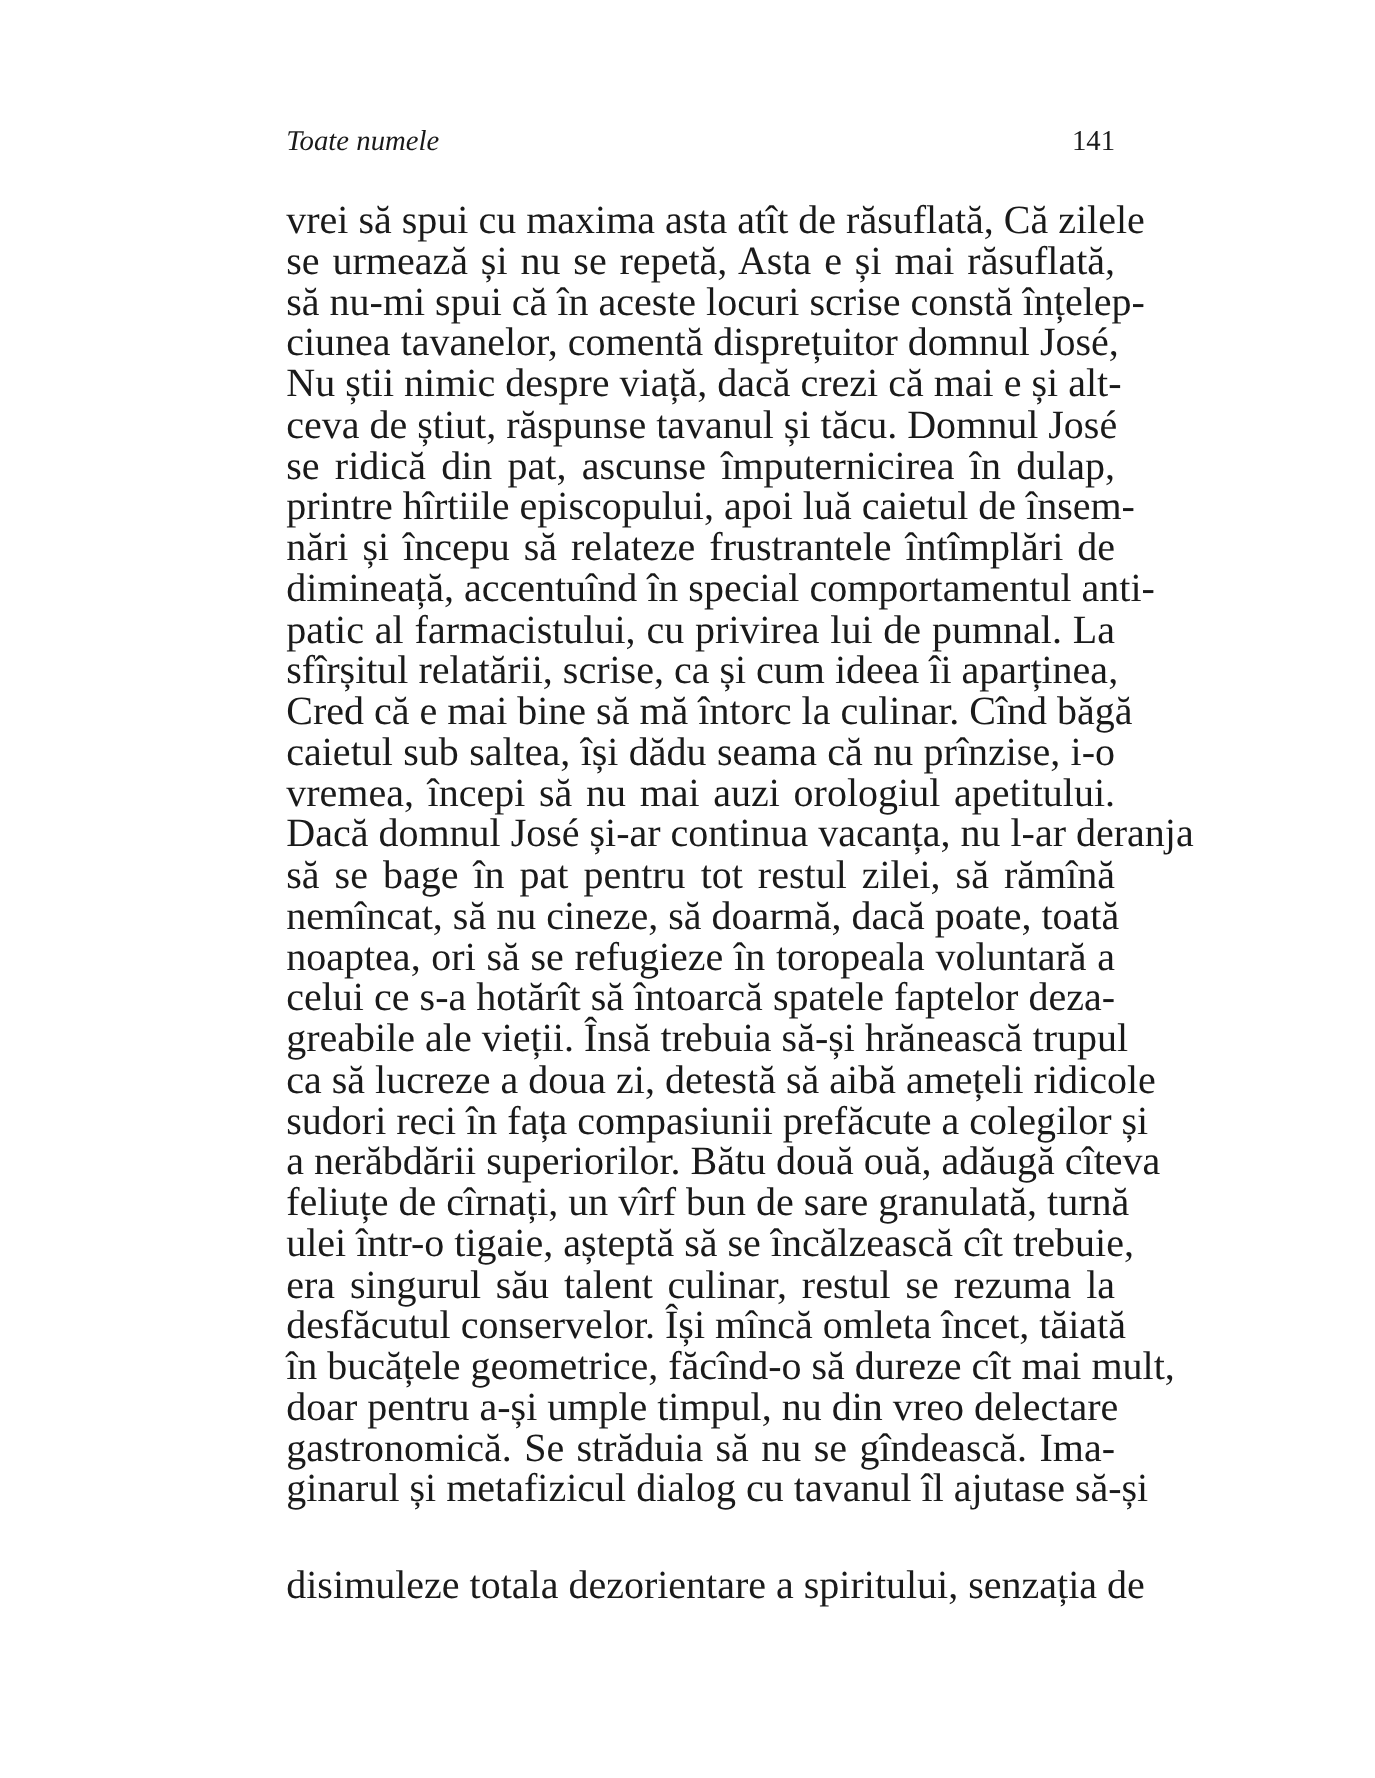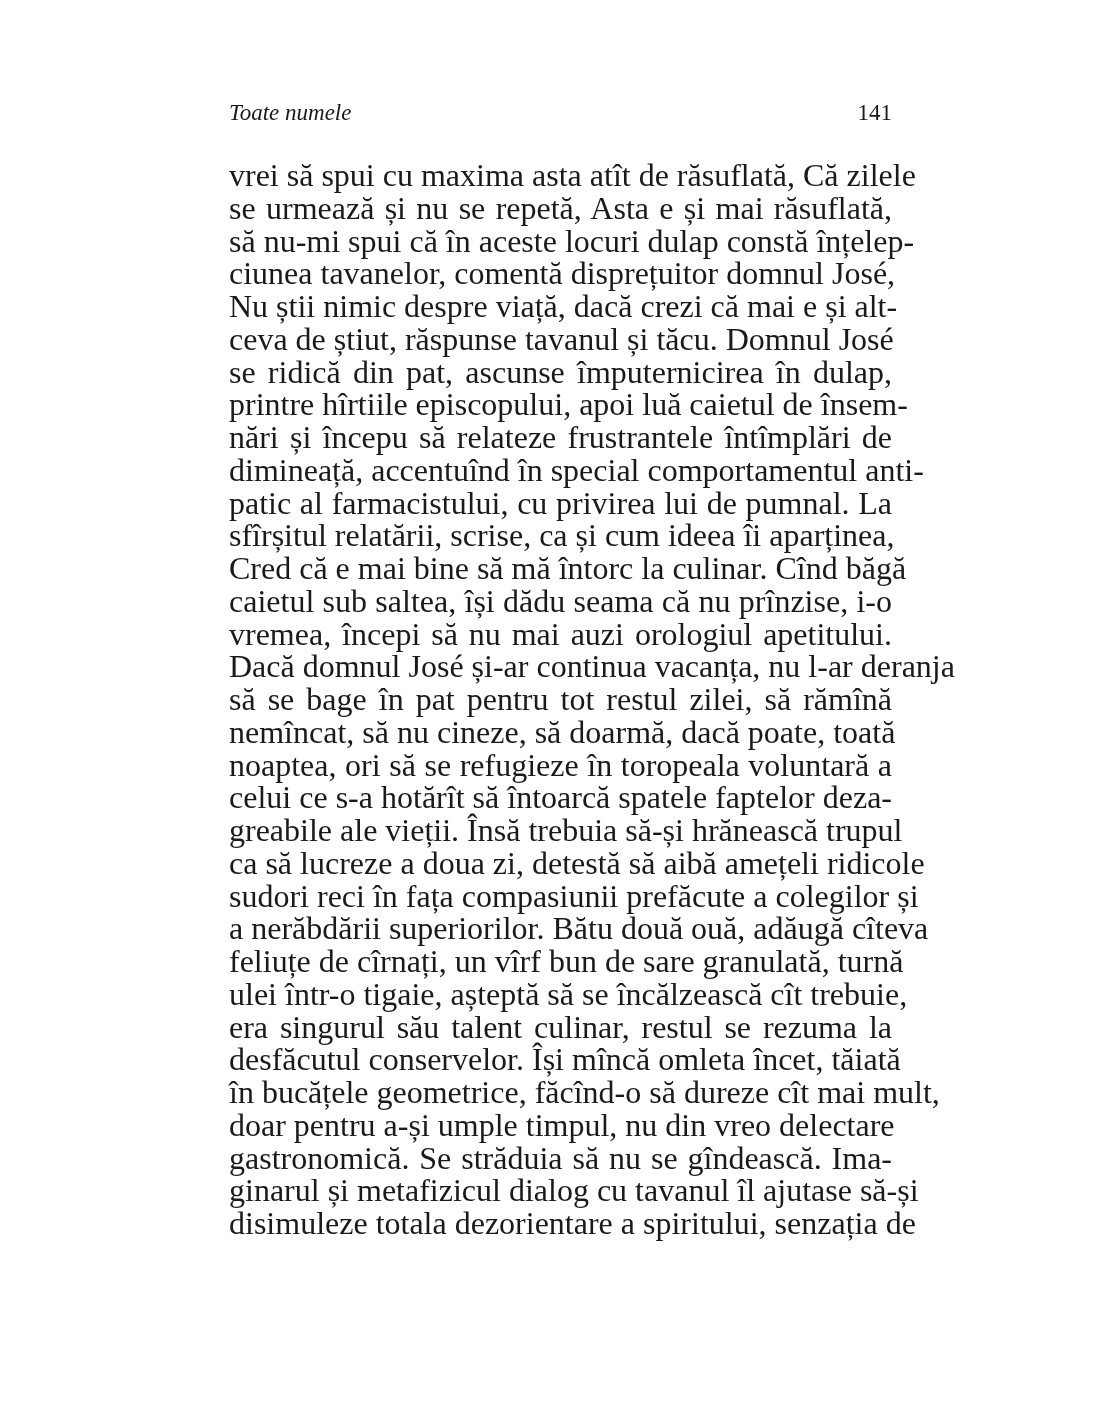--- a/index.html
+++ b/index.html
@@ -42,34 +42,35 @@
     }
     .line {
       display: block;
       white-space: nowrap;
       text-align: justify;
       text-align-last: justify;
       height: 32.75px;
     }
     .line.last {
       text-align-last: justify;
+      margin-top: 44px;
     }
   </style>
 </head>
 <body>
 
 <div class="page">
   <div class="running-header">
     <span class="running-title">Toate numele</span>
     <span class="page-number">141</span>
   </div>
   <div class="body-text">
     <span class="line">vrei să spui cu maxima asta atît de răsuflată, Că zilele</span>
     <span class="line">se urmează și nu se repetă, Asta e și mai răsuflată,</span>
-    <span class="line">să nu-mi spui că în aceste locuri dulap constă înțelep-</span>
+    <span class="line">să nu-mi spui că în aceste locuri scrise constă înțelep-</span>
     <span class="line">ciunea tavanelor, comentă disprețuitor domnul José,</span>
     <span class="line">Nu știi nimic despre viață, dacă crezi că mai e și alt-</span>
     <span class="line">ceva de știut, răspunse tavanul și tăcu. Domnul José</span>
     <span class="line">se ridică din pat, ascunse împuternicirea în dulap,</span>
     <span class="line">printre hîrtiile episcopului, apoi luă caietul de însem-</span>
     <span class="line">nări și începu să relateze frustrantele întîmplări de</span>
     <span class="line">dimineață, accentuînd în special comportamentul anti-</span>
     <span class="line">patic al farmacistului, cu privirea lui de pumnal. La</span>
     <span class="line">sfîrșitul relatării, scrise, ca și cum ideea îi aparținea,</span>
     <span class="line">Cred că e mai bine să mă întorc la culinar. Cînd băgă</span>

